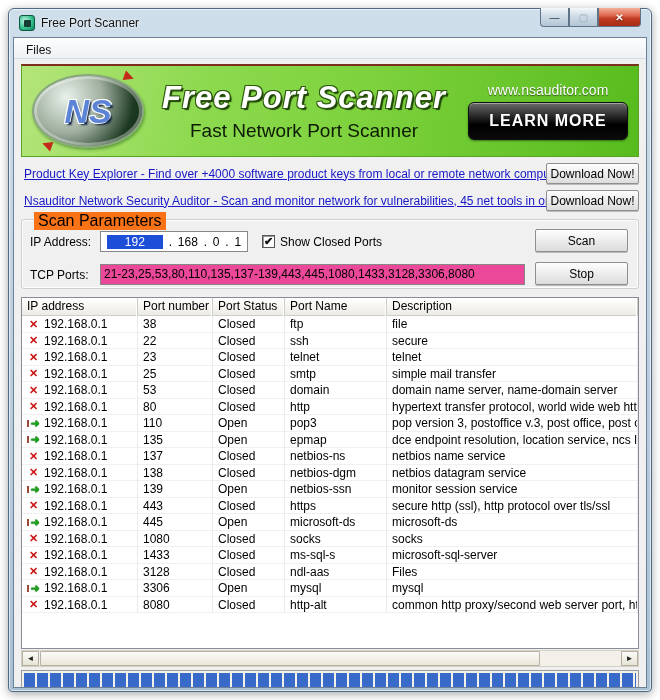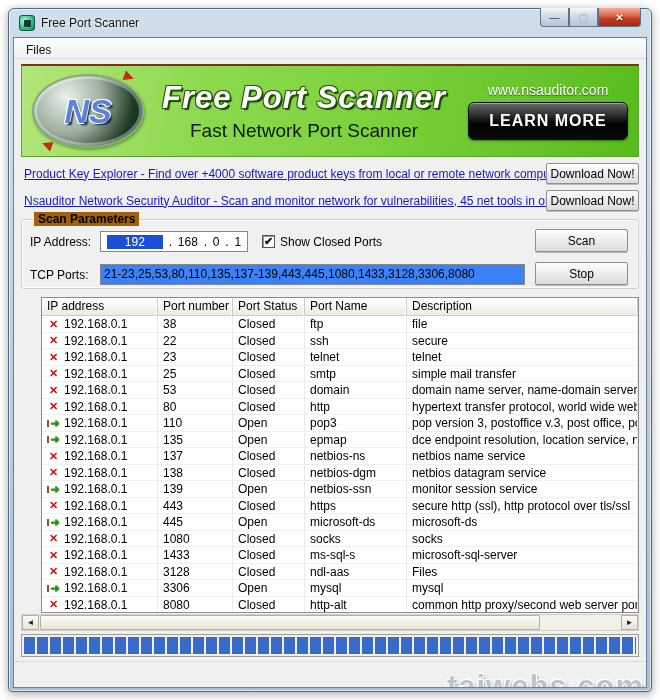--- a/index.html
+++ b/index.html
@@ -63,40 +63,40 @@
   .promo-row { display:flex; align-items:center; margin-top:6px; }
   .promo-link { flex:1; font-size:12px; color:#1717c9; text-decoration:underline; padding-left:3px;
              white-space:nowrap; overflow:hidden; cursor:pointer; }
   .classic-btn { width:93px; height:21px; flex:none; font-size:12px; color:#000;
              border:1px solid #8e8e8e; border-radius:2px;
              background:linear-gradient(#fefefe,#e9e9e9 60%,#dcdcdc);
              box-shadow:0 1px 0 #bbb; display:flex; align-items:center; justify-content:center; cursor:pointer; }
   
   .groupbox { position:relative; margin-top:8px; border:1px solid #cfcfcf; border-radius:3px;
              box-shadow:inset 0 0 0 1px #fdfdfd; padding:10px 8px 8px; height:70px; }
-  .groupbox .legend { position:absolute; top:-8px; left:12px; background:#a16207; padding:0 4px; font-size:12px;font-weight:bold; }
+  .groupbox .legend { position:absolute; top:-8px; left:12px; background:#f97316; padding:0 4px; font-size:16px; }
   .param-row { display:flex; align-items:center; height:23px; }
   .param-row + .param-row { margin-top:10px; }
   .param-label { width:70px; font-size:12px; flex:none; }
   .ip-box { width:148px; height:21px; border:1px solid #878787; background:#fff; display:flex;
              align-items:center; justify-content:space-evenly; font-size:12px; cursor:text; }
   .octet.selected { background:#1d4ed8; color:#fff; padding:0 18px; }
   .checkbox-wrap { display:flex; align-items:center; margin-left:14px; cursor:pointer; }
   .checkbox { width:13px; height:13px; background:#fff; border:1px solid #555;
              box-shadow:inset 1px 1px 0 #999; font-size:11px; line-height:11px; text-align:center;
              color:#111; font-weight:bold; }
   .checkbox-label { font-size:12px; margin-left:5px; }
-  .tcp-input { flex:1; height:21px; border:1px solid #878787; background:#3b82f6; font-size:12px;
+  .tcp-input { flex:1; height:21px; border:1px solid #878787; background:#ec4899; font-size:12px;
              padding:2px 3px 0; white-space:nowrap; overflow:hidden; cursor:text; margin-right:12px; }
   .side-btn { position:absolute; right:10px; width:93px; height:23px; }
   .side-btn.scan { top:9px; }
   .side-btn.stop { top:42px; }
   .param-row .spacer { flex:1; }
   
-  .table-wrap { margin-top:8px; border:1px solid #898c95; background:#fff; height:316px; overflow:hidden;margin-left:20px; }
+  .table-wrap { margin-top:8px; border:1px solid #898c95; background:#fff; height:352px; overflow:hidden; }
   .trow { display:grid; grid-template-columns:116px 75px 72px 102px 1fr; align-items:center; }
   .thead { height:18px; background:linear-gradient(#ffffff,#eceae3); }
   .thead .tcell { font-size:12px; height:18px; line-height:17px; border-right:1px solid #cfcdc5;
              box-shadow:inset -1px 0 0 #fff, inset 0 -1px 0 #cfcdc5; padding-left:5px; cursor:pointer;
              white-space:nowrap; overflow:hidden; }
   .tbody .trow { height:16.5px; }
   .tcell { font-size:12px; padding-left:5px; white-space:nowrap; overflow:hidden; }
   .tbody .tcell { border-right:1px solid #ebebeb; height:16.5px; line-height:16px; }
   .tbody .trow { border-bottom:1px solid #f0f0f0; }
   .cell-ip { display:flex; align-items:center; gap:4px; }

